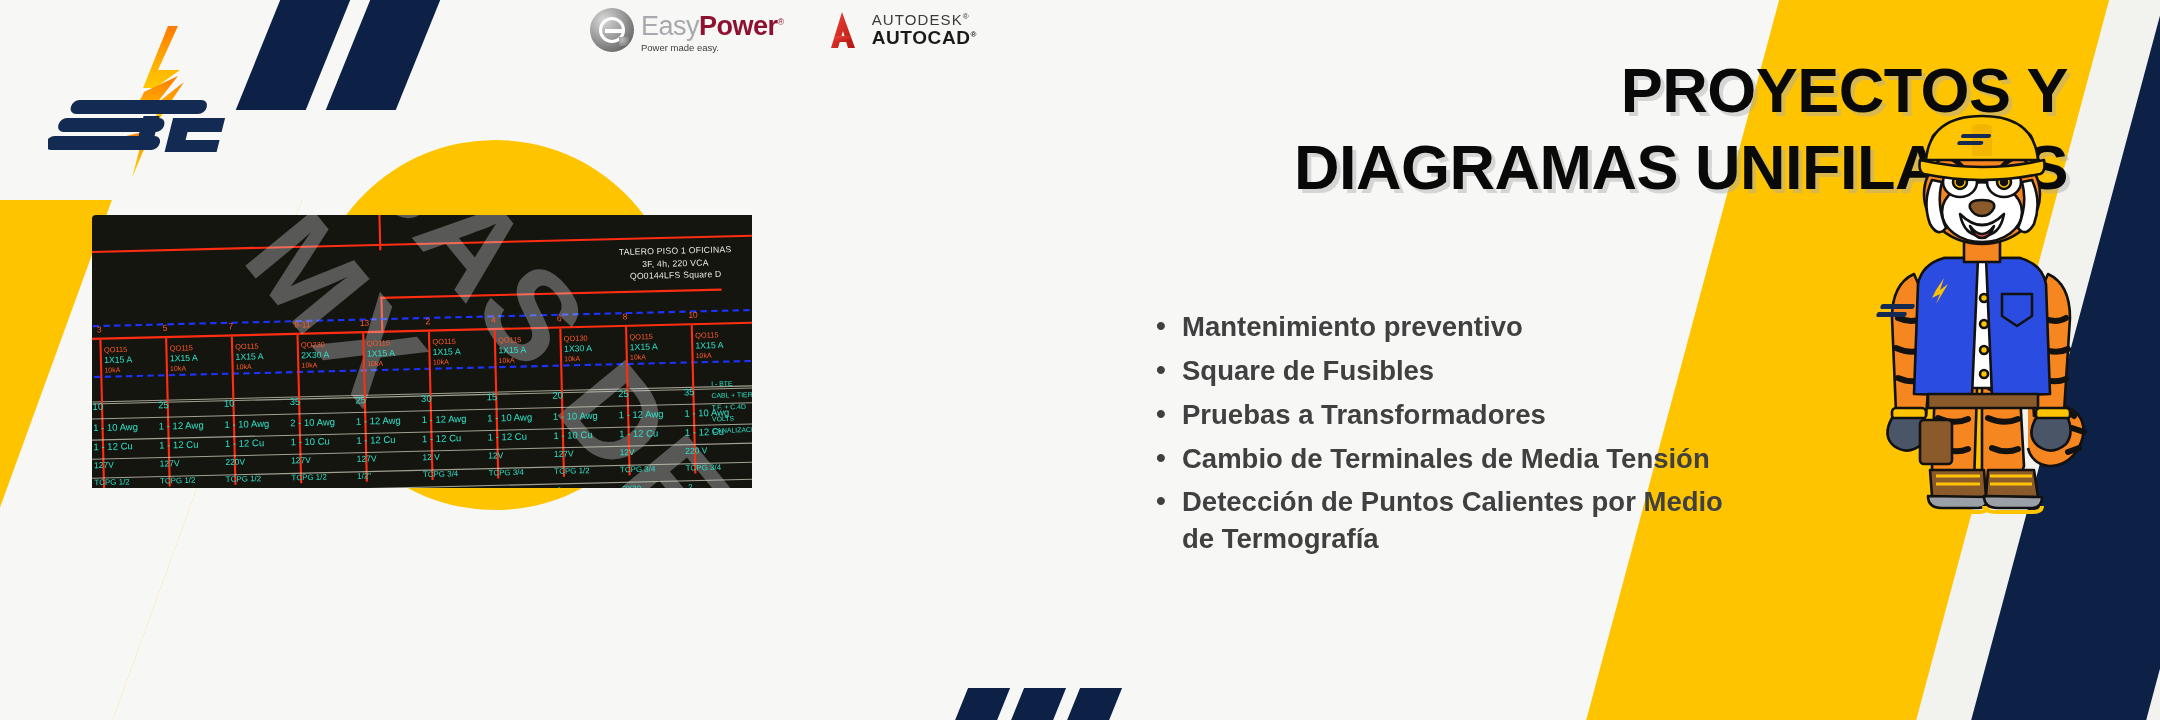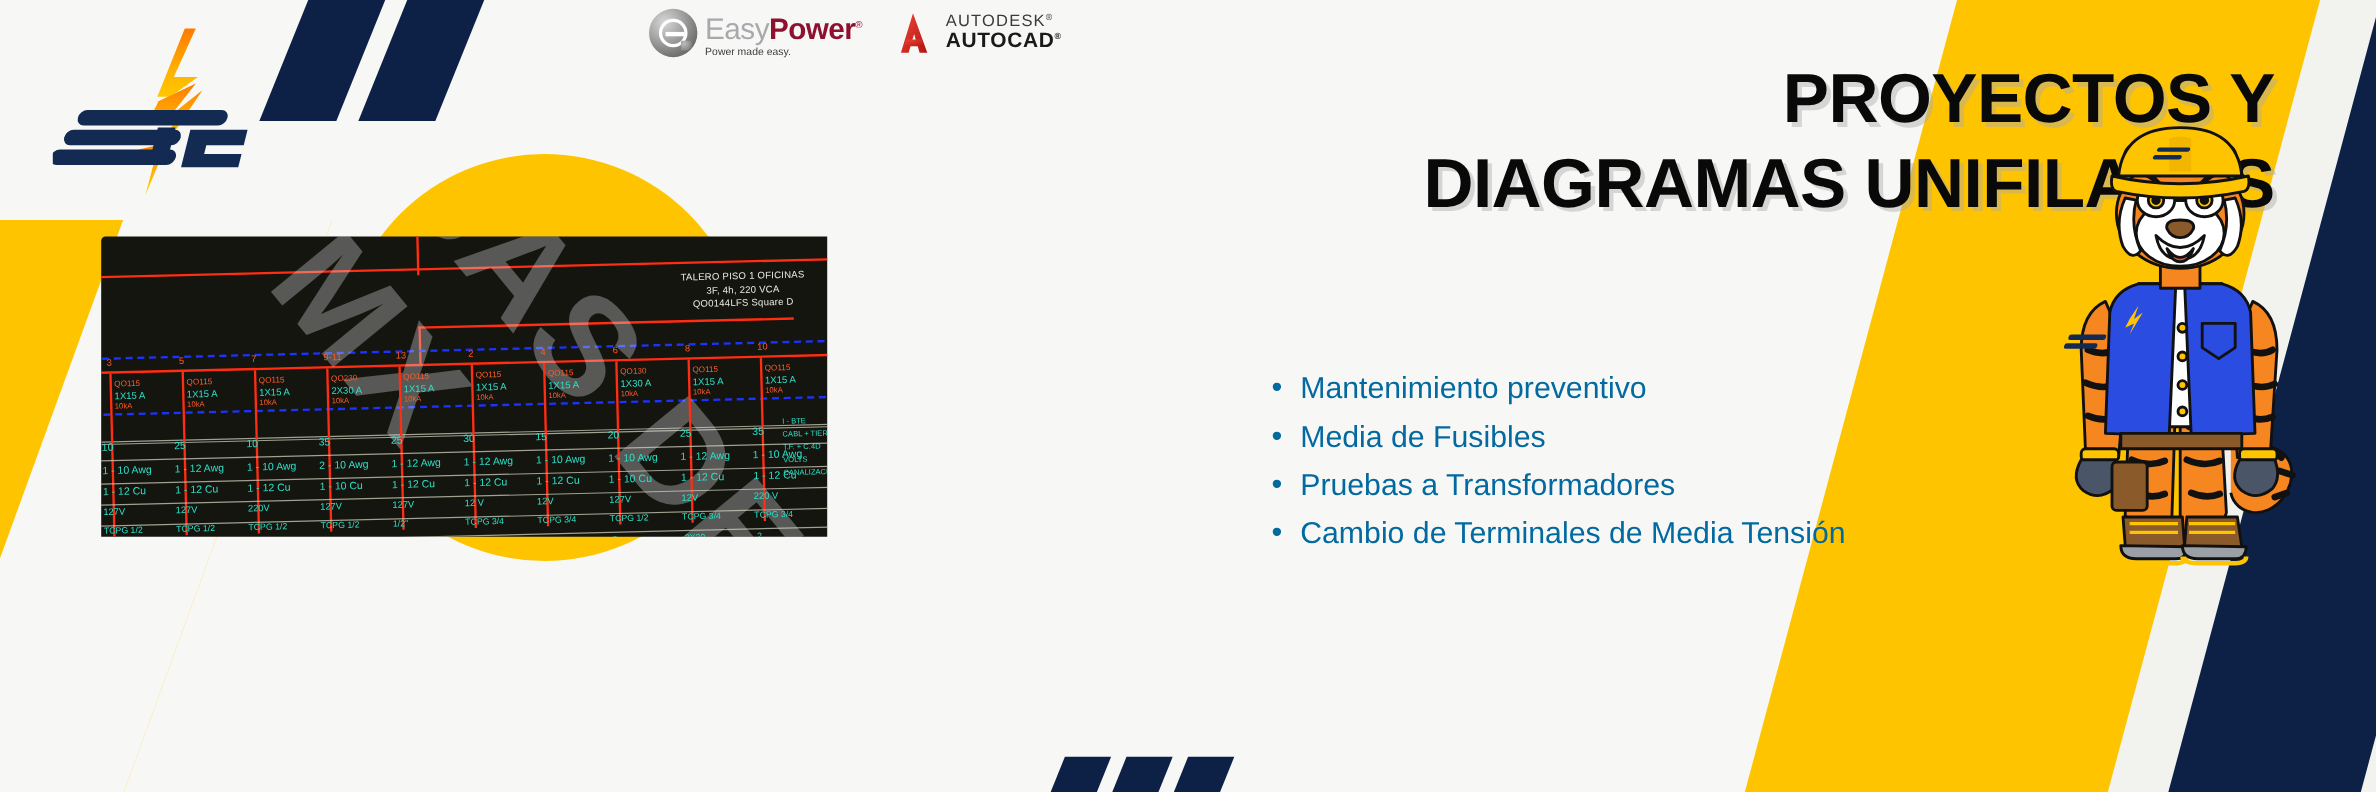--- a/index.html
+++ b/index.html
@@ -56,21 +56,21 @@
   }
   .band-white-far {
     top:-60px; right:-190px; width:120px; height:860px; background:#f2f3ef;
     transform:skewX(-15deg);
   }
 
   
   .sg-logo { position:absolute; left:48px; top:18px; width:260px; height:180px; }
 
   
-  .partners { position:absolute; left:590px; top:8px; display:flex; align-items:center; gap:26px; }
+  .partners { position:absolute; left:590px; top:8px; display:flex; align-items:center; gap:38px; }
   .easypower { display:flex; align-items:flex-end; gap:7px; }
   .ep-badge { width:44px; height:44px; border-radius:50%;
     background:radial-gradient(circle at 32% 28%, #d8d8d8 0%, #9a9a9a 45%, #6e6e6e 75%, #575757 100%);
     display:flex; align-items:center; justify-content:center; }
   .ep-badge-inner { width:26px; height:26px; border-radius:50%; border:3.5px solid #fff;
     position:relative; }
   .ep-badge-inner::after { content:""; position:absolute; left:3px; top:9px; width:17px; height:3.5px;
     background:#fff; }
   .ep-badge-inner::before { content:""; position:absolute; left:17px; top:17px; width:10px; height:9px;
     background:radial-gradient(circle at 30% 30%, #bdbdbd, #6e6e6e); border-radius:0 0 6px 0; }
@@ -88,22 +88,22 @@
   .ad-line2 { font-size:19px; letter-spacing:0.6px; color:#1a1a1a; font-weight:700; }
   .ad-sup { font-size:8px; vertical-align:super; }
 
   
   .headline { position:absolute; right:92px; top:52px; text-align:right;
     font-size:63px; font-weight:900; color:#090909; letter-spacing:-0.5px;
     line-height:1.22; text-shadow:4px 4px 0 rgba(170,170,170,0.45); }
   .headline div { white-space:nowrap; }
 
   
-  .bullets { position:absolute; left:1142px; top:335px; width:620px;
-    font-size:27.5px; color:#0369a1; line-height:1.34; }
+  .bullets { position:absolute; left:1142px; top:309px; width:620px;
+    font-size:27.5px; color:#404040; line-height:1.34;font-weight:bold; }
   .bullets ul { list-style:none; }
   .bullets li { position:relative; padding-left:40px; margin-bottom:7px; }
   .bullets li::before { content:"\2022"; position:absolute; left:14px; top:-2px; font-size:28px; }
 
   
   .photo {
     position:absolute; left:92px; top:215px; width:660px; height:273px;
     background:#15150f; overflow:hidden;
     border-top-left-radius:4px;
   }
@@ -205,23 +205,24 @@
   </div>
 
   <div class="headline">
     <div>PROYECTOS Y</div>
     <div>DIAGRAMAS UNIFILARES</div>
   </div>
 
   <div class="bullets">
     <ul id="services-ul">
         <li>Mantenimiento preventivo</li>
-        <li>Media de Fusibles</li>
+        <li>Square de Fusibles</li>
         <li>Pruebas a Transformadores</li>
         <li>Cambio de Terminales de Media Tensión</li>
+        <li>Detección de Puntos Calientes por Medio de Termografía</li>
       </ul>
   </div>
 
   <div class="photo">
     <div class="photo-inner" id="diagram-inner">
       <div class="ph-red-h" style="left:0;right:0;top:34px;"></div>
       <div class="ph-red-v" style="left:292px;top:0;height:40px;"></div>
       <div class="ph-red-h" style="left:292px;right:46px;top:84px;"></div>
       <div class="ph-red-v" style="left:292px;top:84px;height:34px;"></div>
       <div class="ph-bus" style="top:104px;"></div>

